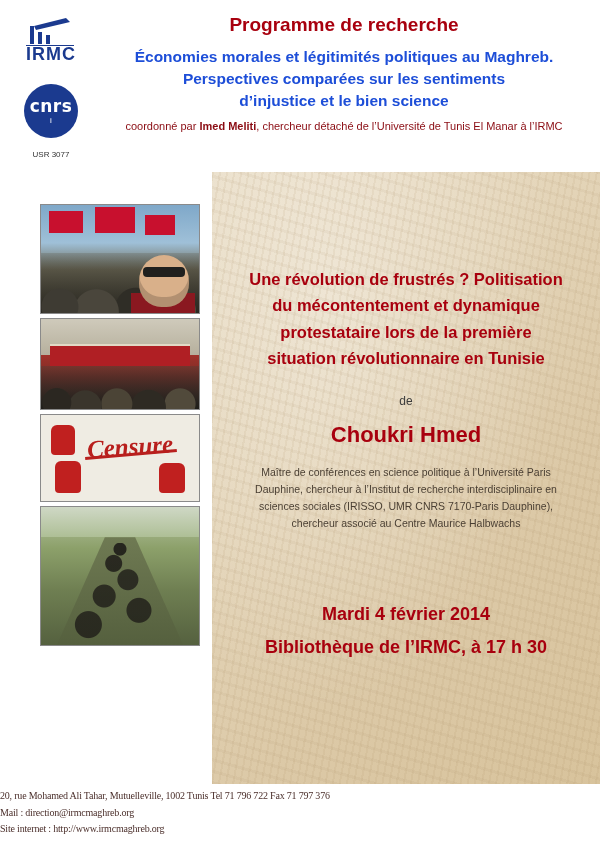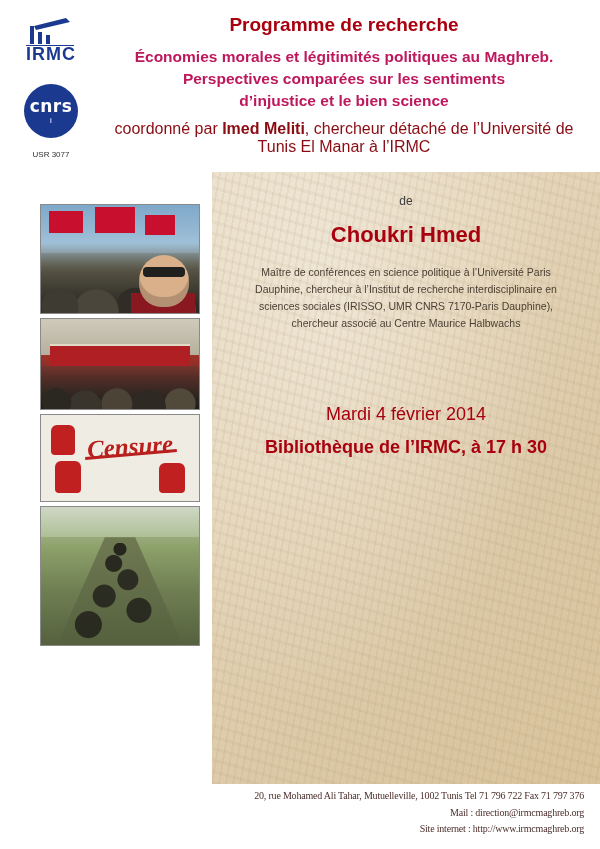--- a/index.html
+++ b/index.html
@@ -97,26 +97,26 @@
     font-family: "Liberation Sans", sans-serif;
     font-weight: bold;
     font-size: 19px;
     color: #a8000e;
     margin-bottom: 10px;
   }
   .prog-line {
     font-family: "Liberation Sans", sans-serif;
     font-weight: bold;
     font-size: 15.5px;
-    color: #be185d;
+    color: #1d4ed8;
     line-height: 1.42;
   }
   .prog-coord {
     margin-top: 8px;
-    font-size: 16px;
+    font-size: 11px;
     color: #8a0b12;
     font-weight: normal;
   }
   .prog-coord b { font-weight: bold; }
 
   
   .body-area {
     position: absolute;
     left: 0;
     top: 172px;
@@ -315,38 +315,38 @@
     margin-top: 16px;
     font-size: 10.5px;
     line-height: 1.62;
     color: #4a3f33;
     padding: 0 6px;
   }
   .event-date {
     margin-top: 72px;
     font-family: "Liberation Sans", sans-serif;
     font-size: 18px;
-    font-weight: normal;
+    font-weight: bold;
     color: #a8000e;
   }
   .event-place {
     margin-top: 12px;
     font-family: "Liberation Sans", sans-serif;
     font-size: 18px;
     font-weight: bold;
     color: #a8000e;
   }
 
   
   .footer {
     position: absolute;
     left: 0;
     top: 788px;
     width: 584px;
-    text-align: right;
+    text-align: left;
     font-family: "Liberation Serif", serif;
     font-size: 10px;
     color: #4b2f2b;
     line-height: 1.65;
     letter-spacing: -0.2px;
   }
 </style>
 </head>
 <body>
 
@@ -380,20 +380,26 @@
     <div class="prog-coord">
       <span>coordonné par </span><b>Imed Meliti</b><span>, chercheur détaché de l’Université de Tunis El Manar à l’IRMC</span>
     </div>
   </div>
 </div>
 
 <div class="body-area">
 
   <div class="panel">
     <div class="panel-inner">
+      <div class="talk-title">
+        <div>Une révolution de frustrés ? Politisation</div>
+        <div>du mécontentement et dynamique</div>
+        <div>protestataire lors de la première</div>
+        <div>situation révolutionnaire en Tunisie</div>
+      </div>
 
       <div class="de-word">de</div>
       <div class="speaker">Choukri Hmed</div>
 
       <div class="affiliation">
         <div>Maître de conférences en science politique à l’Université Paris</div>
         <div>Dauphine, chercheur à l’Institut de recherche interdisciplinaire en</div>
         <div>sciences sociales (IRISSO, UMR CNRS 7170-Paris Dauphine),</div>
         <div>chercheur associé au Centre Maurice Halbwachs</div>
       </div>

